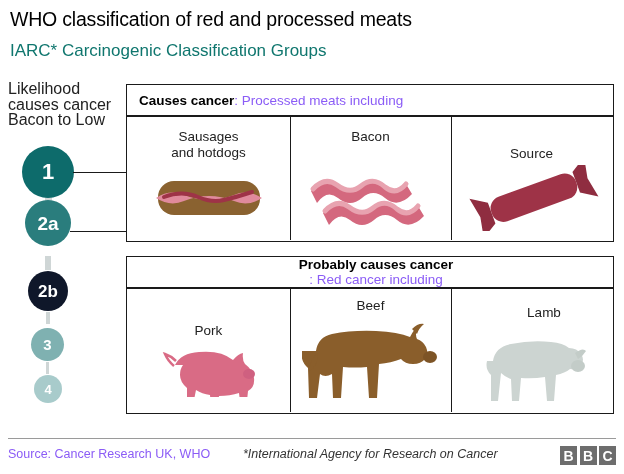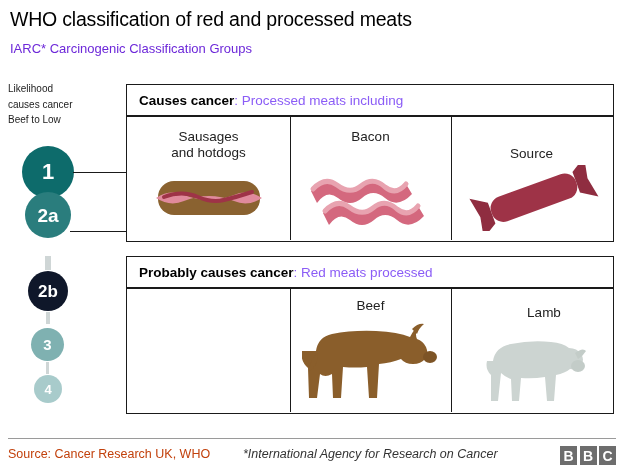--- a/index.html
+++ b/index.html
@@ -14,27 +14,27 @@
   .root{position:absolute;inset:0;}
 
   
   .title{
     position:absolute;left:10px;top:8px;
     font-size:19.5px;font-weight:normal;color:#000;
     letter-spacing:-0.2px;
   }
   .subtitle{
     position:absolute;left:10px;top:41px;
-    font-size:13px;color:#6d28d9;
+    font-size:17px;color:#0f766e;
   }
 
   
   .likelihood{
     position:absolute;left:8px;top:81px;
-    font-size:10px;line-height:15.5px;color:#222;
+    font-size:16px;line-height:15.5px;color:#222;
   }
 
   
   .scale{position:absolute;left:0;top:0;width:120px;height:474px;}
   .conn-stub{position:absolute;background:#cfd6d6;}
   .circle{
     position:absolute;border-radius:50%;
     display:flex;align-items:center;justify-content:center;
     color:#ffffff;font-weight:bold;line-height:1;
   }
@@ -59,54 +59,54 @@
   .cell{position:absolute;box-sizing:border-box;}
   .vdiv{position:absolute;width:1.4px;background:#1a1a1a;}
   .cell-label{
     position:absolute;width:100%;text-align:center;
     font-size:13.5px;line-height:16px;color:#222;
   }
   .art{position:absolute;}
 
   
   .foot-rule{position:absolute;left:8px;top:438px;width:608px;height:1px;background:#9a9a9a;}
-  .src{position:absolute;left:8px;top:447px;font-size:12.5px;color:#c2410c;}
+  .src{position:absolute;left:8px;top:447px;font-size:12.5px;color:#8b5cf6;}
   .note{position:absolute;left:243px;top:447px;font-size:12.5px;color:#333;font-style:italic;}
   .bbc{position:absolute;right:8px;top:446px;display:flex;gap:2.5px;}
   .bbc i{
     width:17px;height:19px;background:#6d6d6d;color:#fff;
     font-style:normal;font-weight:bold;font-size:14px;
     display:flex;align-items:center;justify-content:center;
     font-family:"Liberation Sans", sans-serif;
   }
 </style>
 </head>
 <body>
 
 <div class="root">
 
   <div class="title">WHO classification of red and processed meats</div>
   <div class="subtitle">IARC* Carcinogenic Classification Groups</div>
 
   <div class="likelihood">
     <div>Likelihood</div>
     <div>causes cancer</div>
-    <div>Beef to Low</div>
+    <div>Bacon to Low</div>
   </div>
 
   <div class="scale">
     <div class="conn-stub" style="left:45px;top:196px;width:7px;height:14px;"></div>
     <div class="conn-stub" style="left:45px;top:256px;width:6px;height:14px;"></div>
     <div class="conn-stub" style="left:46px;top:312px;width:4px;height:12px;"></div>
     <div class="conn-stub" style="left:46px;top:362px;width:3px;height:12px;"></div>
 
     <div class="circle" style="left:22px;top:146px;width:52px;height:52px;background:#0d6b6b;font-size:22px;">
       <span>1</span>
     </div>
-    <div class="circle" style="left:25px;top:192px;width:46px;height:46px;background:#2a7d7d;font-size:19px;">
+    <div class="circle" style="left:25px;top:200px;width:46px;height:46px;background:#2a7d7d;font-size:19px;">
       <span>2a</span>
     </div>
     <div class="circle" style="left:28px;top:271px;width:40px;height:40px;background:#0f172a;font-size:17px;align-items:center;">
       <span>2b</span>
     </div>
     <div class="circle" style="left:31px;top:328px;width:33px;height:33px;background:#7fb1b1;font-size:15px;">
       <span>3</span>
     </div>
     <div class="circle" style="left:34px;top:375px;width:28px;height:28px;background:#a8cbcb;font-size:13px;">
       <span>4</span>
@@ -156,29 +156,40 @@
       <svg class="art" style="left:16px;top:48px;" width="133" height="66" viewBox="0 0 133 66">
         <g transform="rotate(-20 66 33)">
           <rect x="22" y="20" width="90" height="26" rx="12" fill="#9e3347"></rect>
           <path d="M22 22 L6 12 L10 33 L6 54 L22 44 Z" fill="#8f2d40"></path>
           <path d="M112 22 L128 12 L124 33 L128 54 L112 44 Z" fill="#8f2d40"></path>
         </g>
       </svg>
     </div>
   </div>
 
-  <div class="panel-head" style="left:126px;top:256px;width:488px;height:32px;">
+  <div class="panel-head" style="left:126px;top:256px;width:488px;height:32px;flex-direction:column;">
     <b>Probably causes cancer</b>
-      <span class="rest">: Red meats processed</span>
+      <span class="rest">: Red cancer including</span>
   </div>
 
   <div class="panel" style="left:126px;top:288px;width:488px;height:126px;">
     <div class="vdiv" style="left:163px;top:0;height:123px;"></div>
     <div class="vdiv" style="left:324px;top:0;height:123px;"></div>
 
+    <div class="cell" style="left:0;top:0;width:163px;height:123px;">
+      <div class="cell-label" style="top:34px;">
+        <div>Pork</div>
+      </div>
+      <svg class="art" style="left:34px;top:58px;" width="96" height="50" viewBox="0 0 96 50">
+        <path d="M14 18 q6 -12 24 -13 q22 -2 34 8 q5 -6 10 -7 q-1 7 2 11 q8 6 9 14 q1 9 -6 13 l-1 10 h-7 l-1 -8
+                 q-9 3 -20 3 l-1 9 h-7 l-1 -10 q-8 -1 -14 -5 l-2 10 h-7 l0 -12 q-7 -6 -7 -13 q0 -6 3 -10 Z" fill="#d96b85"></path>
+        <path d="M13 19 q-6 -5 -9 -12 q6 2 11 7" fill="none" stroke="#d96b85" stroke-width="2.5"></path>
+        <ellipse cx="88" cy="27" rx="6" ry="5" fill="#cf6080"></ellipse>
+      </svg>
+    </div>
 
     <div class="cell" style="left:163px;top:0;width:161px;height:123px;">
       <div class="cell-label" style="top:9px;">
         <div>Beef</div>
       </div>
       <svg class="art" style="left:12px;top:32px;" width="136" height="86" viewBox="0 0 136 86">
         <path d="M14 30 q2 -14 16 -17 q20 -4 44 -3 q22 1 34 6 q4 -8 7 -9 q-2 7 0 11 q6 2 9 8 q3 7 -1 12
                  q-4 5 -12 5 q-8 0 -12 -5 q-10 4 -22 5 l-2 34 h-8 l-2 -31 q-12 1 -24 0 l-2 31 h-8 l-1 -24
                  q-7 4 -12 0 l-3 24 h-8 l-1 -30 q-8 -7 -6 -17 Z" fill="#8a5e2b"></path>
         <path d="M110 8 q6 -6 12 -5 q-5 4 -7 10" fill="#8a5e2b"></path>

